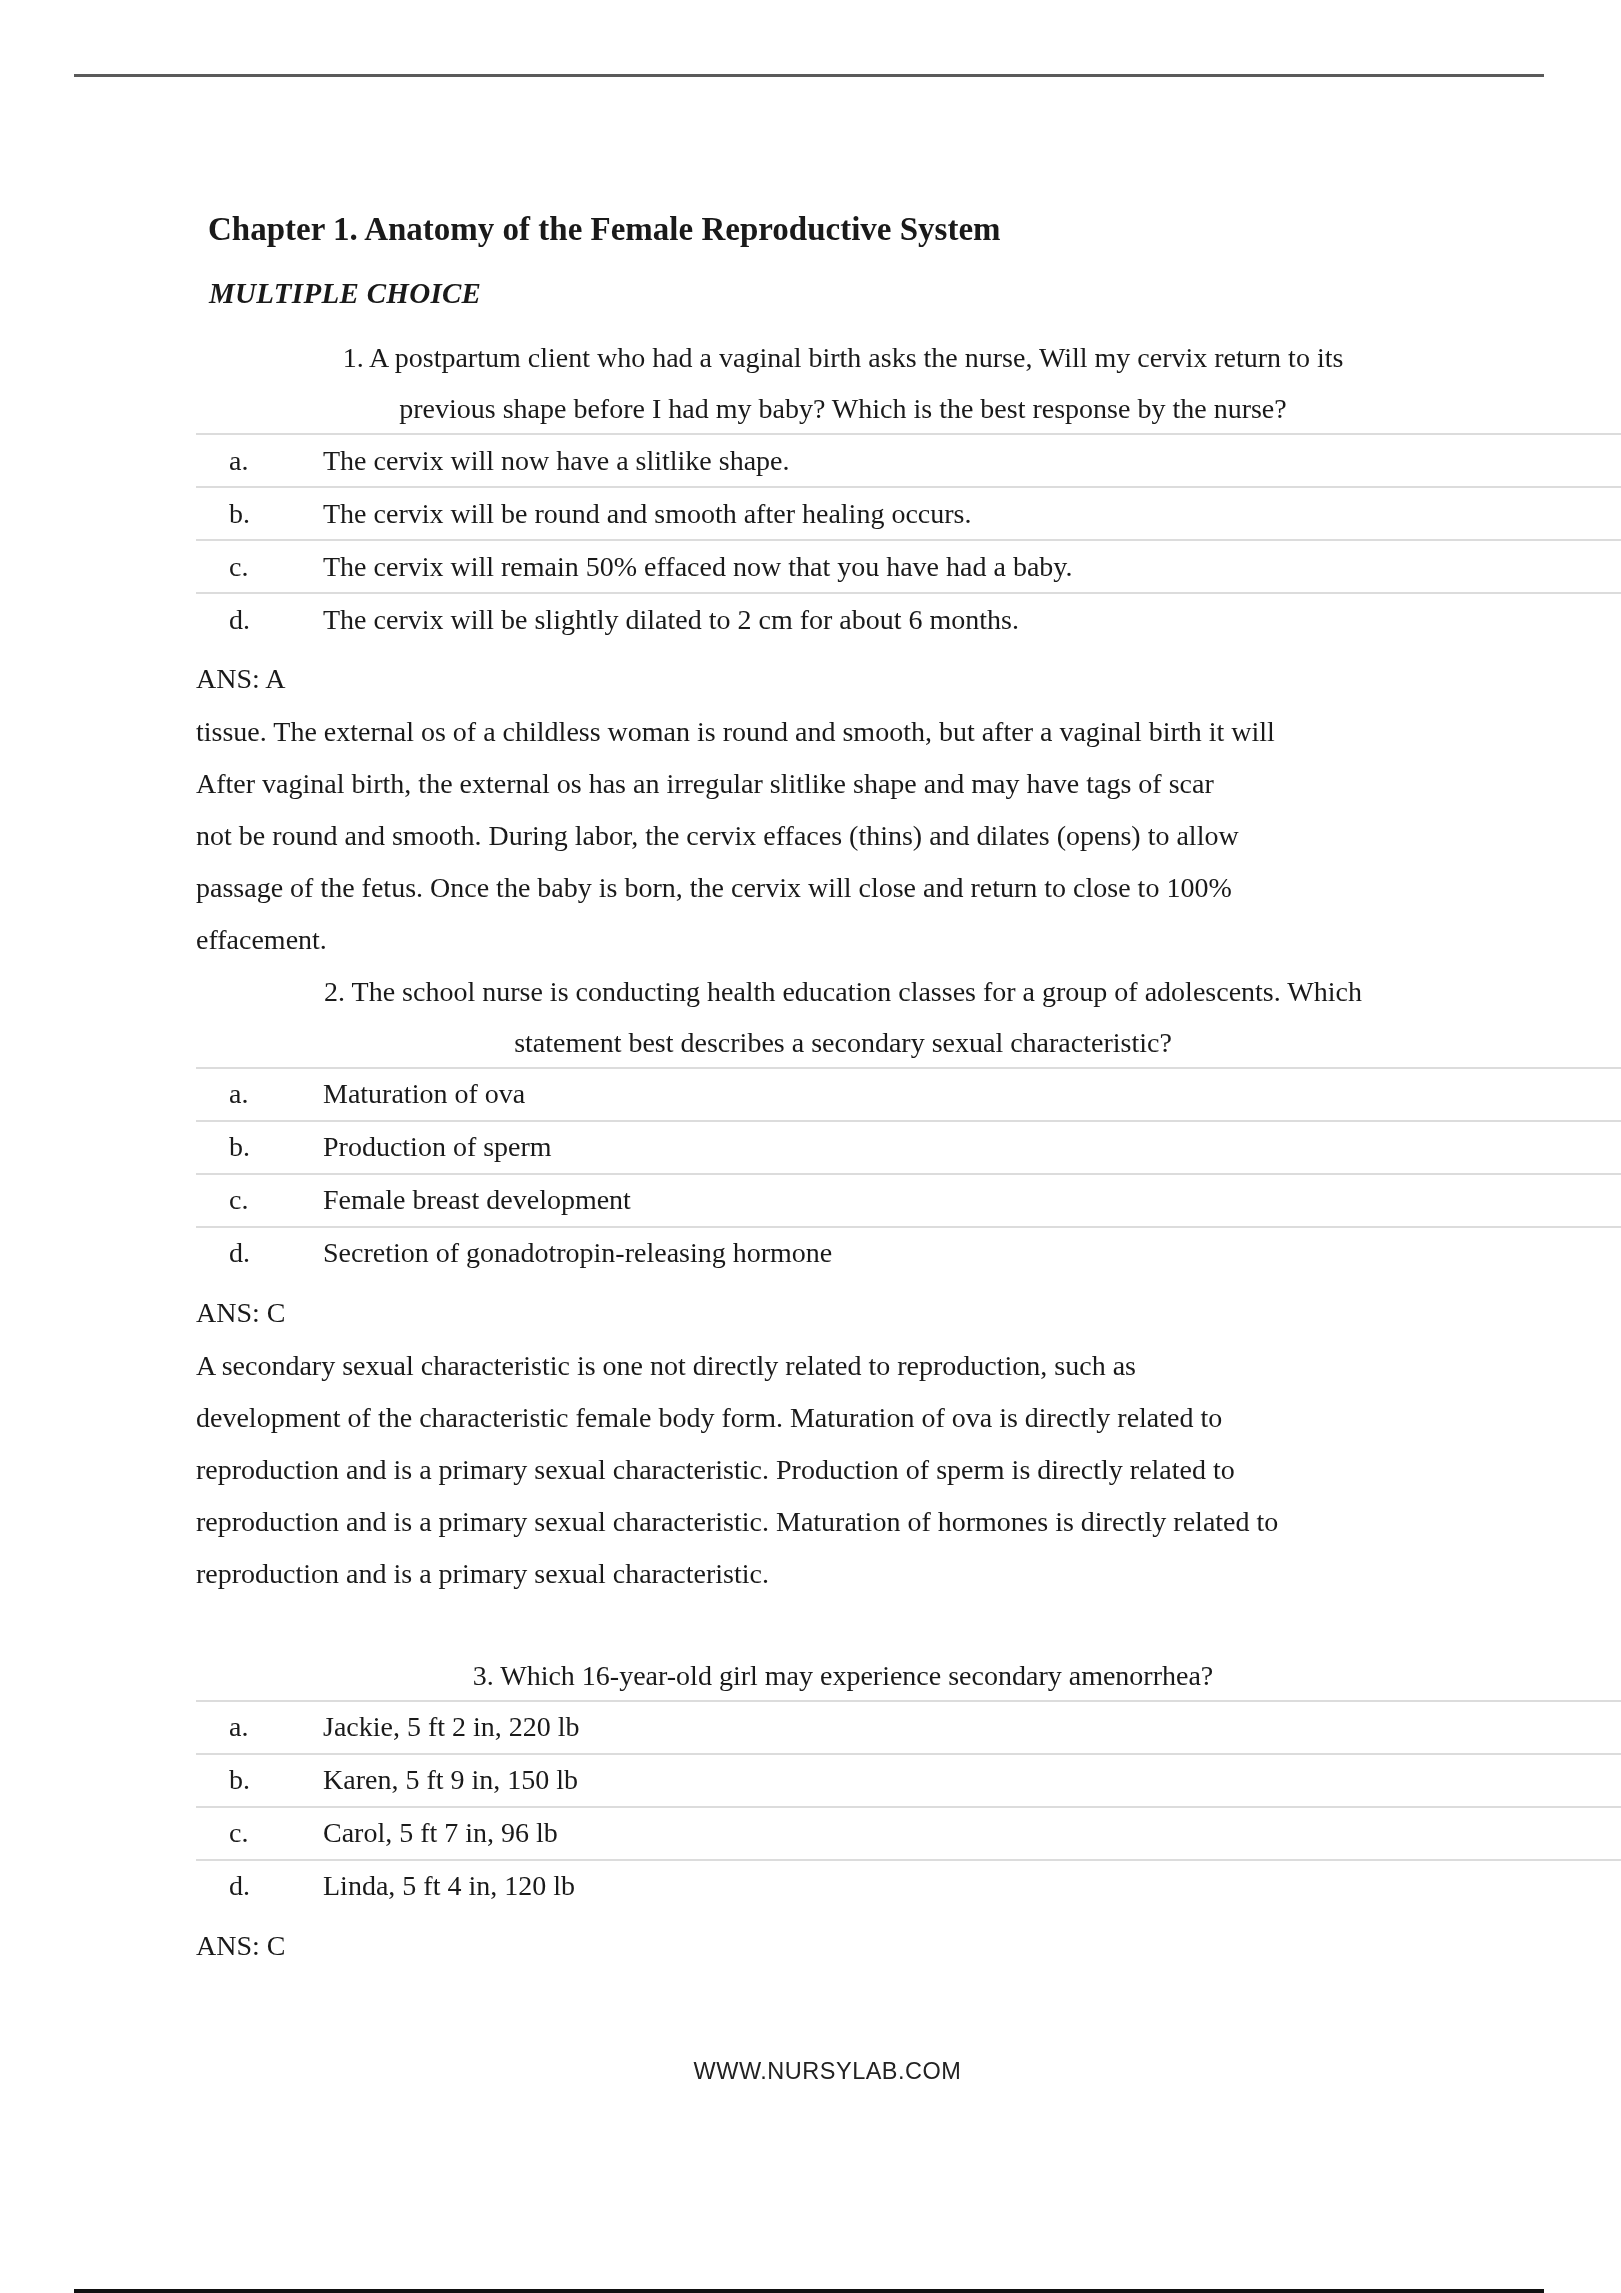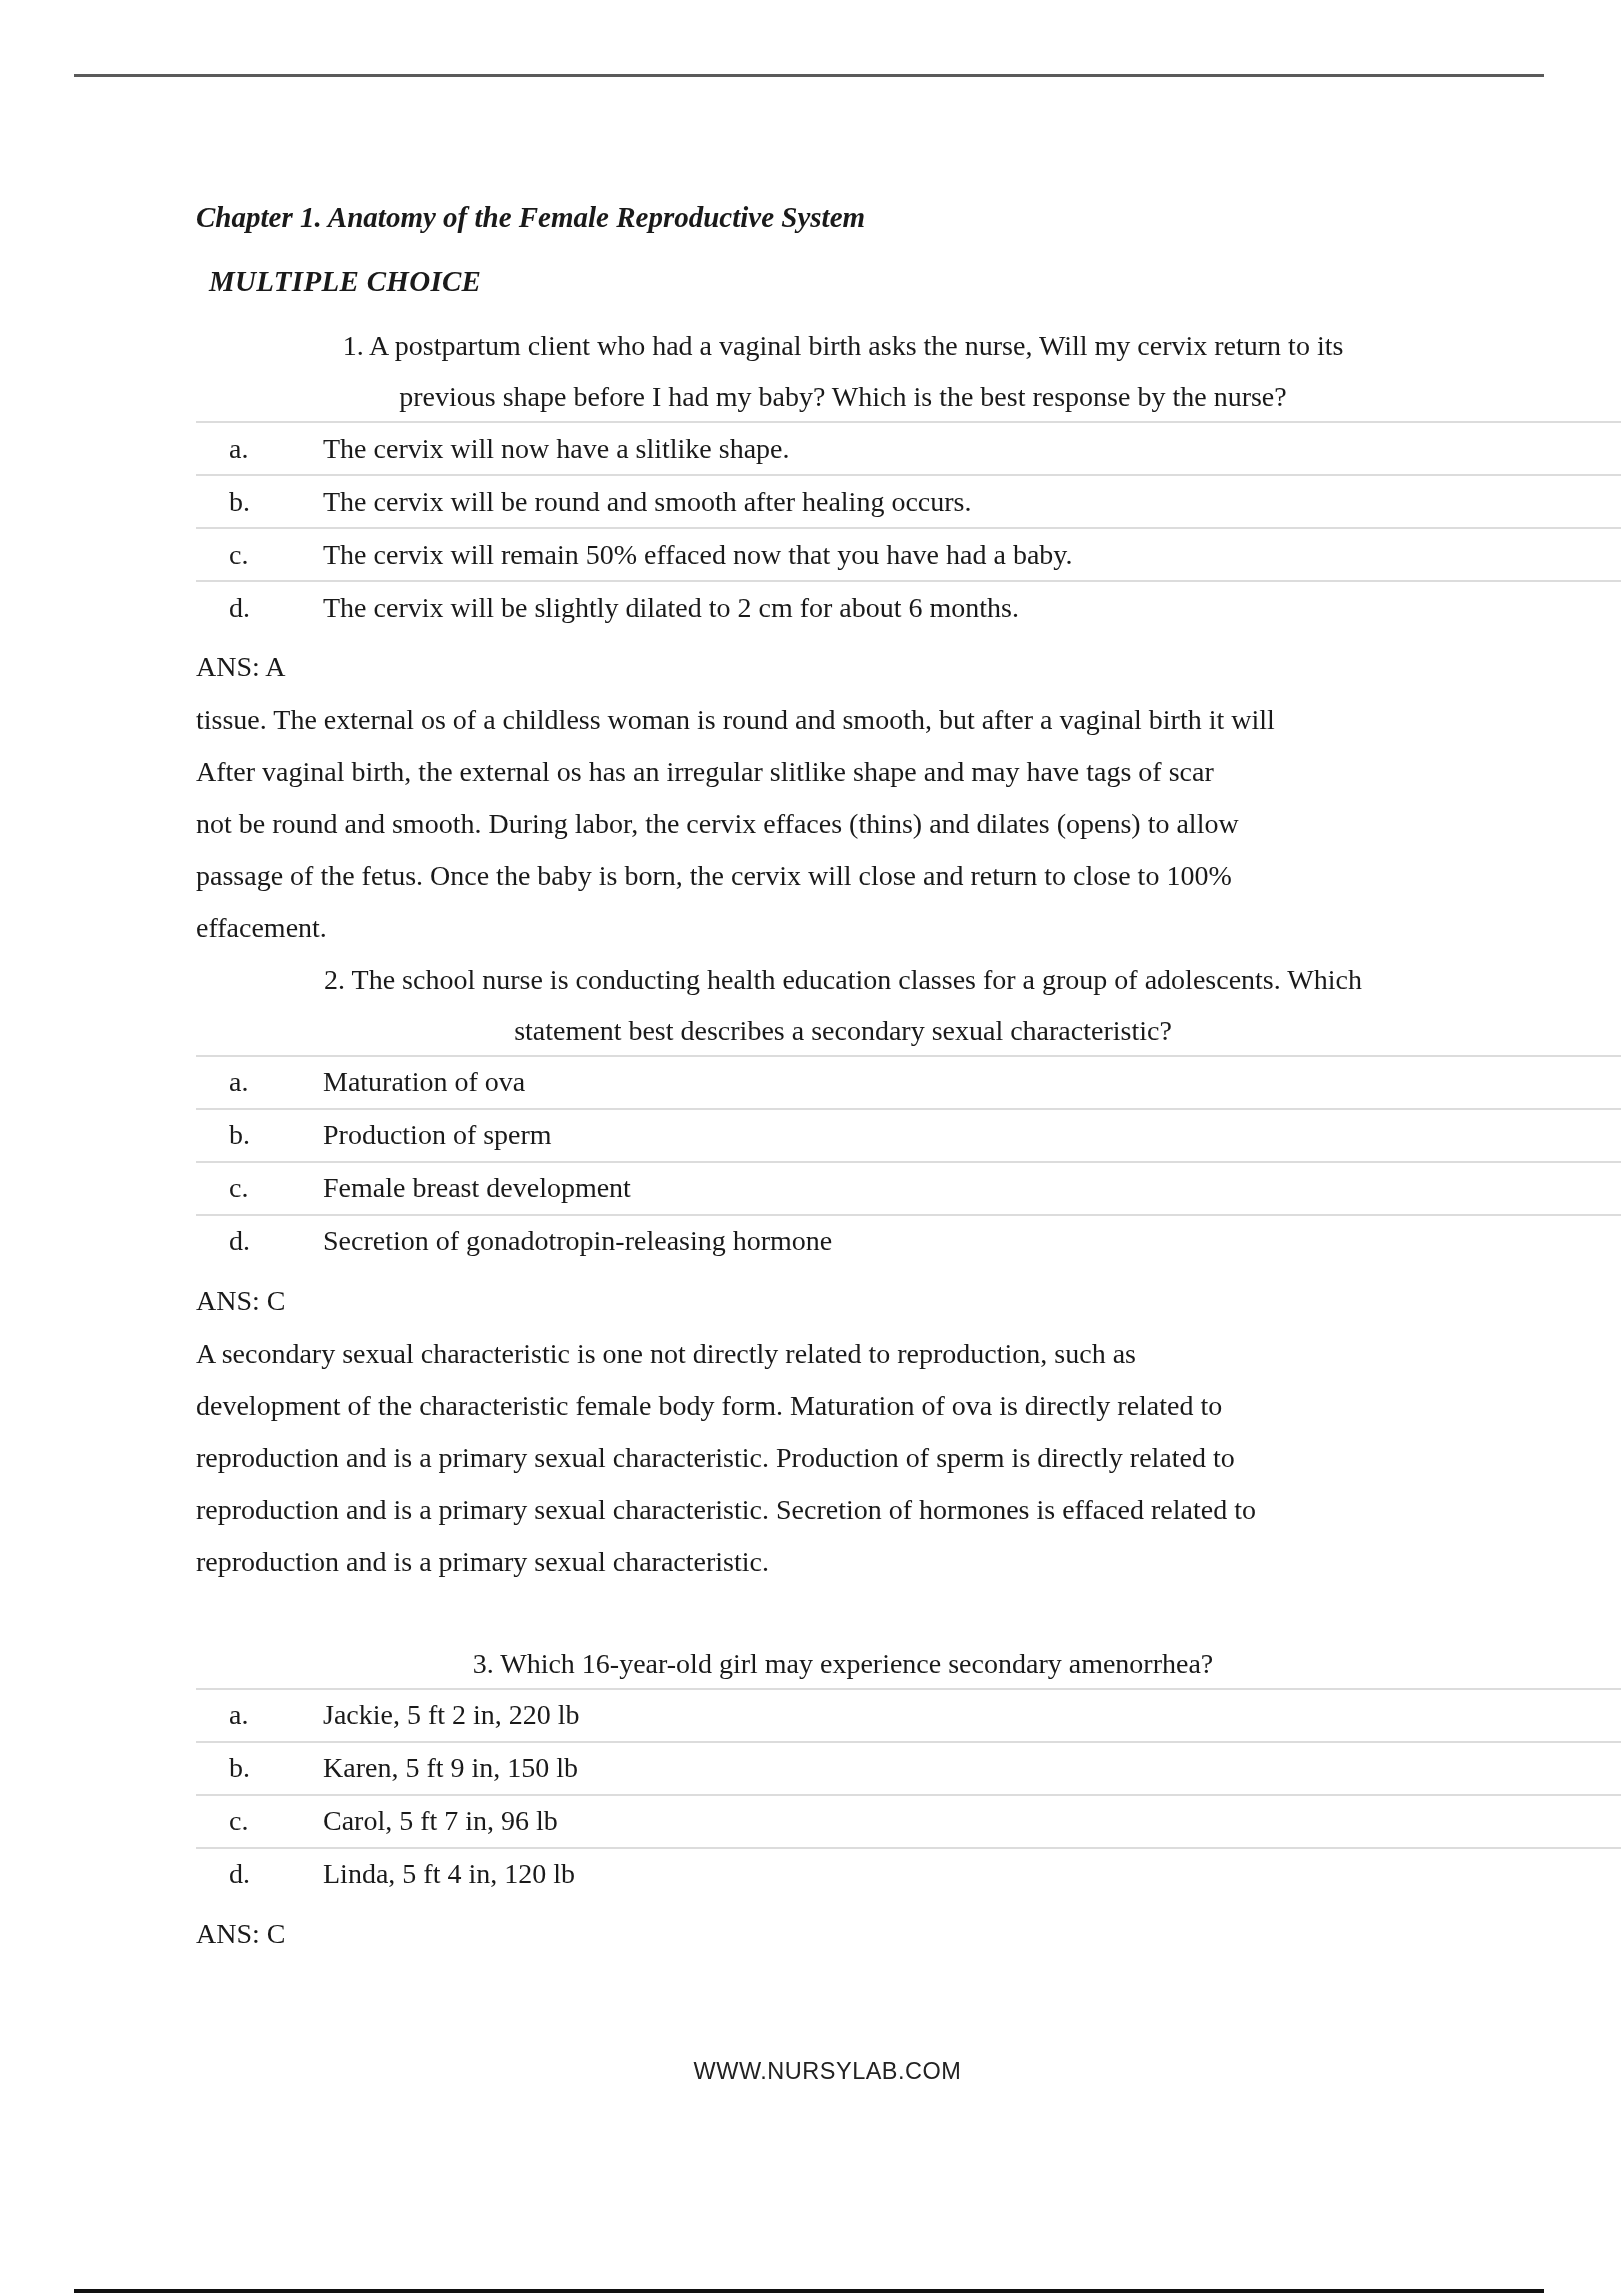--- a/index.html
+++ b/index.html
@@ -1,21 +1,21 @@
 <!DOCTYPE html>
 <html><head>
 <meta charset="utf-8">
 <style>
   html, body { margin: 0; padding: 0; background: #ffffff; }
   body { width: 1621px; height: 2294px; position: relative; overflow: hidden;
          font-family: "Liberation Serif", "DejaVu Serif", serif; color: #1a1a1a; }
   .top-rule { position: absolute; left: 74px; top: 74px; width: 1470px; height: 2.9px; background: #5a5a5a; }
   .bottom-rule { position: absolute; left: 74px; top: 2289px; width: 1470px; height: 4.9px; background: #111; }
   .content { position: absolute; left: 196px; top: 192px; width: 1425px; }
-  .chapter-title { font-weight: bold; font-size: 29px; line-height: 51px; margin: 0; font-style: italic; }
+  .chapter-title { font-weight: bold; font-size: 33px; line-height: 51px; margin: 12px; }
   .section-title { font-weight: bold; font-size: 29px; line-height: 51px; margin: 13px; letter-spacing: 0.3px; font-style: italic; }
   .para { font-size: 28px; line-height: 52px; margin: 0; width: 1294px; }
   .question { margin: 0; text-align: center; }
   .options { width: 1425px; border-top: 2px solid #dcdcdc; margin: 0; padding: 0; list-style: none; }
   .option { display: flex; height: 51px; align-items: center; border-bottom: 2px solid #dcdcdc; font-size: 28px; }
   .option:last-child { border-bottom: none; }
   .opt-letter { width: 127px; padding-left: 33px; box-sizing: border-box; }
   .opt-text { flex: 1; }
   .ans { font-size: 28px; line-height: 55px; margin: 0; }
   .gap { height: 51px; }
@@ -78,21 +78,21 @@
       </li>
       <li class="option">
         <span class="opt-letter">d.</span>
         <span class="opt-text">Secretion of gonadotropin-releasing hormone</span>
       </li>
     </ul>
     <p class="ans" style="margin-top:5.9px;">ANS: C</p>
     <p class="para">A secondary sexual characteristic is one not directly related to reproduction, such as</p>
     <p class="para">development of the characteristic female body form. Maturation of ova is directly related to</p>
     <p class="para">reproduction and is a primary sexual characteristic. Production of sperm is directly related to</p>
-    <p class="para">reproduction and is a primary sexual characteristic. Secretion of hormones is effaced related to</p>
+    <p class="para">reproduction and is a primary sexual characteristic. Maturation of hormones is directly related to</p>
     <p class="para">reproduction and is a primary sexual characteristic.</p>
   </div>
 
   <div class="gap"></div>
 
   <div>
     <p class="para question" style="line-height:49px;">3. Which 16-year-old girl may experience secondary amenorrhea?</p>
     <ul class="options">
       <li class="option">
         <span class="opt-letter">a.</span>

